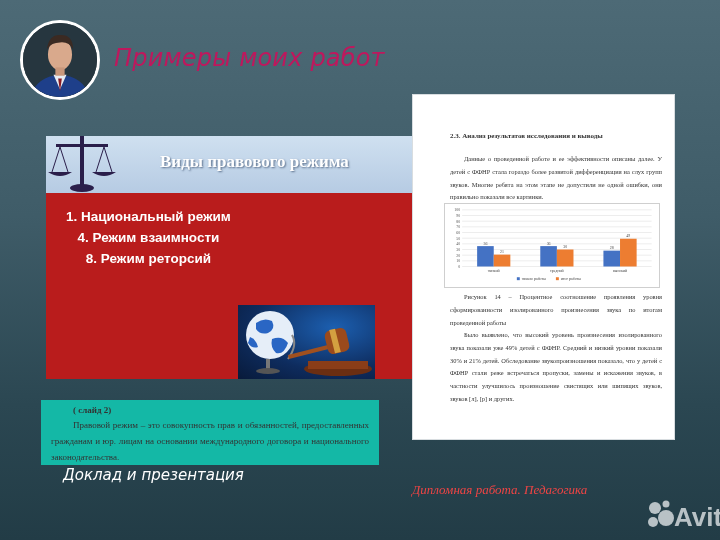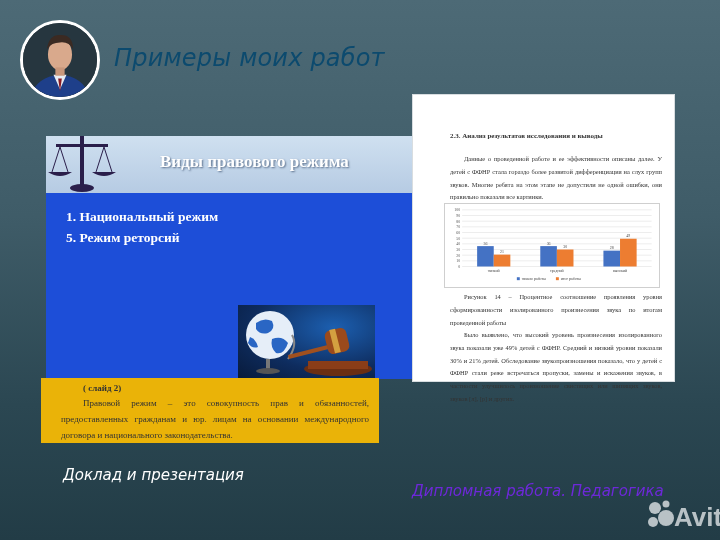--- a/index.html
+++ b/index.html
@@ -10,87 +10,87 @@
     font-family: "DejaVu Sans", "Liberation Sans", sans-serif;
   }
   .avatar {
     position:absolute; left:20px; top:20px; width:80px; height:80px;
     border-radius:50%; border:3px solid #ffffff; overflow:hidden;
     background: radial-gradient(circle at 50% 35%, #3a4d57 0%, #1f2e36 70%);
   }
   .avatar svg { width:100%; height:100%; display:block; }
   .page-title {
     position:absolute; left:114px; top:44px;
-    font-size:24px; font-style:italic; color:#0c4a6e; font-weight:500;
+    font-size:24px; font-style:italic; color:#be185d; font-weight:500;
     letter-spacing:0.2px;
   }
   
   .slide {
     position:absolute; left:46px; top:136px; width:371px; height:243px;
-    background:#1d4ed8;
+    background:#b91c1c;
     overflow:hidden;
   }
   .slide-header {
     position:absolute; left:0; top:0; width:100%; height:57px;
     background: linear-gradient(180deg,#cfe0f0 0%, #b6cbe3 100%);
   }
   .scales { position:absolute; left:2px; top:-2px; width:68px; height:62px; }
   .slide-title {
     position:absolute; left:114px; top:16px;
     font-family:"Liberation Serif", serif; font-weight:bold; font-size:17px;
     color:#ffffff; text-shadow:1px 1px 2px #5a6e8a;
   }
   .slide-list {
     position:absolute; left:20px; top:72px; list-style:none;
-    font-family:Liberation Serif, serif; font-weight:bold; font-size:13.5px;
-    color:#ffffff; line-height:17px;
+    font-family:Liberation Sans, sans-serif; font-weight:bold; font-size:13.5px;
+    color:#ffffff; line-height:17px;text-align:center;
   }
   .slide-list li { margin-bottom:4px; }
   .slide-list li .cont { display:block; padding-left:13px; }
   .slide-image {
     position:absolute; left:192px; top:169px; width:137px; height:74px;
     background: radial-gradient(ellipse at 70% 30%, #1c5fb0 0%, #0e2c5e 60%, #081a3a 100%);
   }
   .slide-image svg { width:100%; height:100%; display:block; }
   
   .notes {
-    position:absolute; left:41px; top:378px; width:338px; height:65px;
-    background:#eab308;
+    position:absolute; left:41px; top:400px; width:338px; height:65px;
+    background:#14b8a6;
     font-family:"Liberation Serif", serif; color:#333; font-size:9px;
-    padding:4px 10px 0 20px;
+    padding:4px 10px 0 10px;
   }
   .notes .slide-ref { font-weight:bold; padding-left:22px; line-height:13px; }
   .notes p { line-height:16px; text-align:justify; }
   .notes .indent { text-indent:22px; }
   .caption-left {
     position:absolute; left:43px; top:466px;
     font-size:15px; font-style:italic; color:#ffffff;margin-left:20px;
   }
   
   .doc {
-    position:absolute; left:412px; top:94px; width:263px; height:288px;
+    position:absolute; left:412px; top:94px; width:263px; height:346px;
     background:#ffffff; border:1px solid #d8dde0;
     font-family:"Liberation Serif", serif; color:#333;
   }
   .doc-heading {
     position:absolute; left:37px; top:37px; font-size:7px; font-weight:bold;
   }
   .doc-p {
     position:absolute; left:37px; width:212px; font-size:6.4px; line-height:12.8px;
     text-align:justify;
   }
   .doc-p.indent { text-indent:14px; }
   .chart {
     position:absolute; left:31px; top:108px; width:216px; height:85px;
     border:1px solid #cfcfcf;
   }
   .chart svg { width:100%; height:100%; display:block; }
   .caption-right {
     position:absolute; left:412px; top:482px;
-    font-size:15px; font-style:italic; color:#6d28d9;
+    font-size:13px; font-style:italic; color:#ef4444;font-family:Liberation Serif, serif;
   }
   .avito {
     position:absolute; left:644px; top:497px; width:100px; height:34px;
   }
   .avito svg { width:100%; height:100%; display:block; }
 </style>
 </head>
 <body>
 
 <div class="avatar">
@@ -115,21 +115,22 @@
       <path d="M56 13 L48 38 M56 13 L64 38" stroke="#2a1e4a" stroke-width="1" fill="none"></path>
       <path d="M0 38 Q12 46 24 38 Z" fill="#2a1e4a"></path>
       <path d="M44 38 Q56 46 68 38 Z" fill="#2a1e4a"></path>
       <ellipse cx="34" cy="54" rx="12" ry="4" fill="#2a1e4a"></ellipse>
     </svg>
     <div class="slide-title">Виды правового режима</div>
   </div>
   <ul class="slide-list">
     <li><span>1. Национальный режим</span></li>
     <li></li>
-    <li><span>5. Режим реторсий</span></li>
+    <li><span>4. Режим взаимности</span></li>
+    <li><span>8. Режим реторсий</span></li>
   </ul>
   <div class="slide-image">
     <svg viewBox="0 0 137 74">
       <circle cx="32" cy="30" r="24" fill="#e6eef8"></circle>
       <path d="M18 18 Q26 12 34 16 Q38 24 30 28 Q22 30 18 24 Z" fill="#2a66c4"></path>
       <path d="M34 34 Q44 30 50 38 Q46 50 38 48 Q32 42 34 34 Z" fill="#2a66c4"></path>
       <path d="M12 32 Q18 34 20 42 Q14 44 10 38 Z" fill="#2a66c4"></path>
       <path d="M54 30 Q60 40 50 54" stroke="#888" stroke-width="2" fill="none"></path>
       <rect x="28" y="54" width="4" height="10" fill="#777"></rect>
       <ellipse cx="30" cy="66" rx="12" ry="3" fill="#555"></ellipse>

